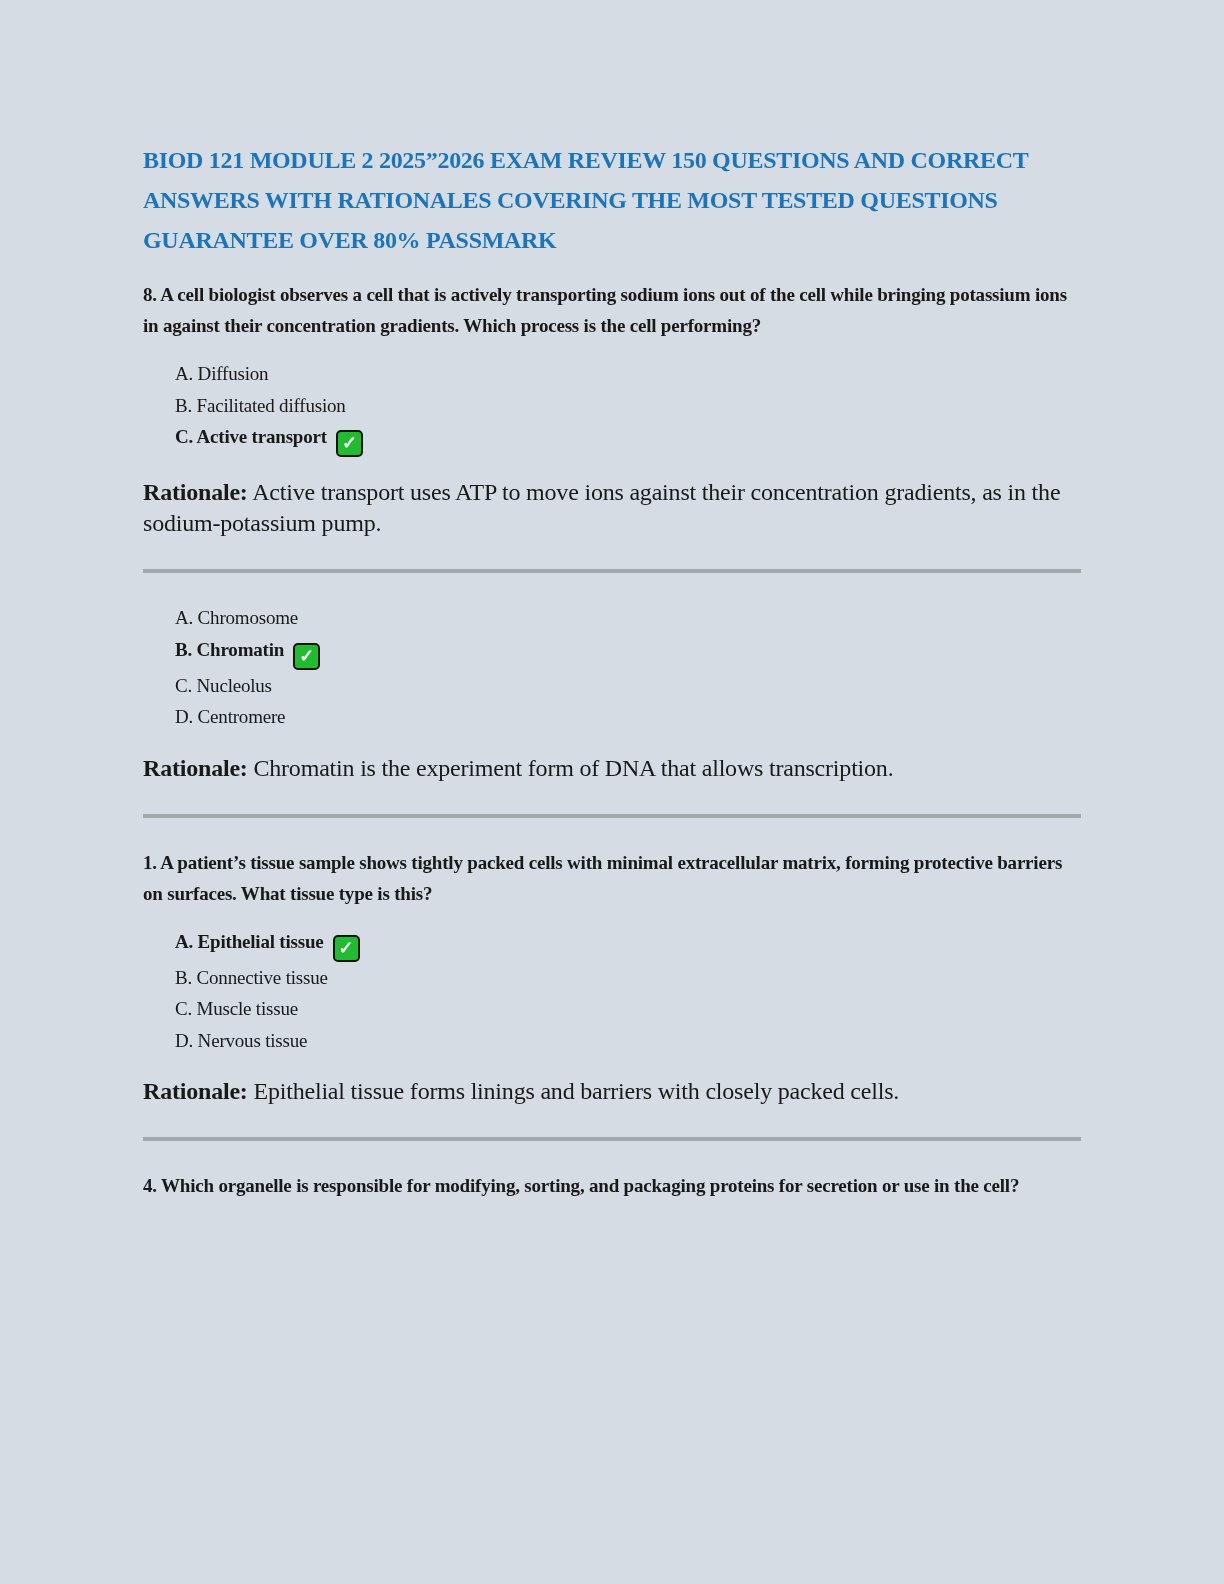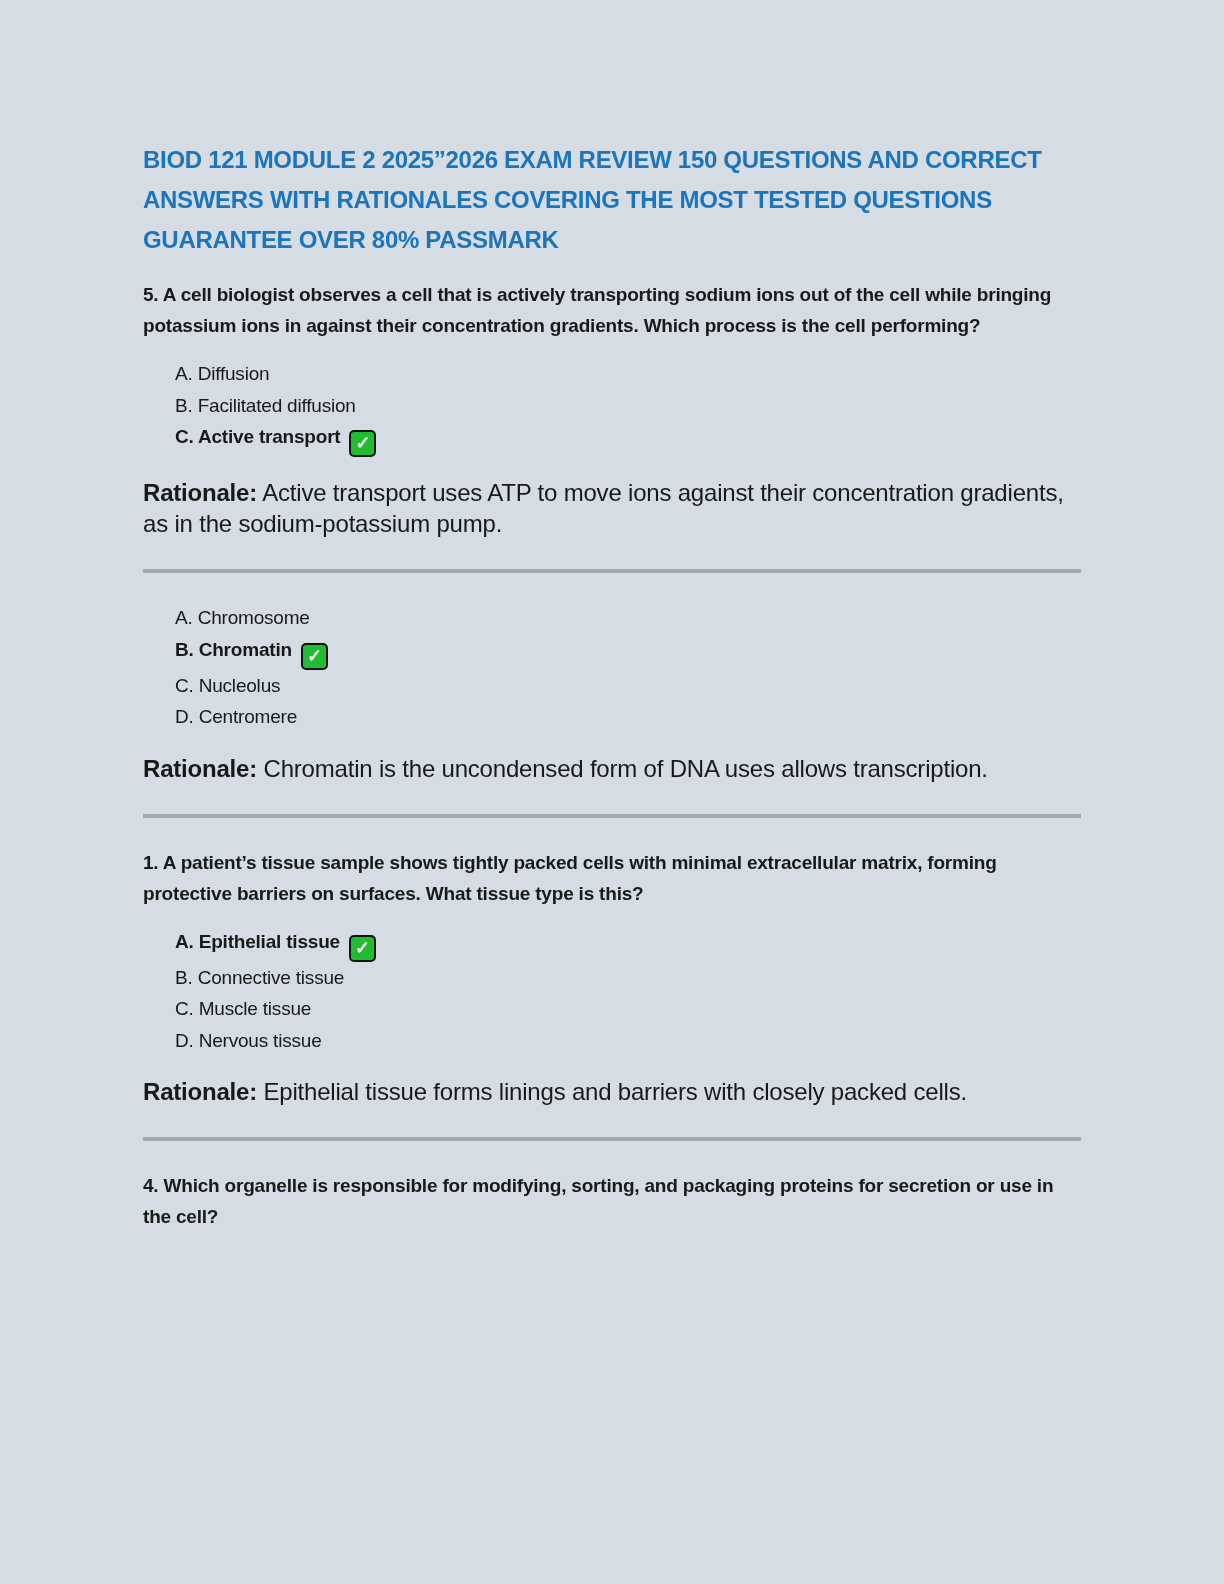--- a/index.html
+++ b/index.html
@@ -13,20 +13,21 @@
     background: #D6DCE3;
     font-family: "Liberation Sans", sans-serif;
     color: #191919;
     overflow: hidden;
   }
   .page {
     box-sizing: border-box;
     width: 1224px;
     height: 1584px;
     padding: 140px 143px 0 143px;
+    font-family: Liberation Serif, serif;
   }
   .doc-title {
     color: #1B75BC;
     font-size: 24px;
     font-weight: 700;
     line-height: 40px;
     letter-spacing: -0.3px;
     margin: 0 0 19px 0;
   }
   .question-block { margin: 0; }
@@ -79,21 +80,21 @@
   }
 </style>
 </head>
 <body>
 
 <div class="page">
 
   <h1 class="doc-title">BIOD 121 MODULE 2 2025”2026 EXAM REVIEW 150 QUESTIONS AND CORRECT ANSWERS WITH RATIONALES COVERING THE MOST TESTED QUESTIONS GUARANTEE OVER 80% PASSMARK</h1>
 
   <section class="question-block">
-    <p class="q-text">5. A cell biologist observes a cell that is actively transporting sodium ions out of the cell while bringing potassium ions in against their concentration gradients. Which process is the cell performing?</p>
+    <p class="q-text">8. A cell biologist observes a cell that is actively transporting sodium ions out of the cell while bringing potassium ions in against their concentration gradients. Which process is the cell performing?</p>
     <div class="options">
       <div class="option">
         <span>A. Diffusion</span>
       </div>
       <div class="option">
         <span>B. Facilitated diffusion</span>
       </div>
       <div class="option flag-on">
         <span>C. Active transport</span><span class="check-icon">✓</span>
       </div>
@@ -111,21 +112,21 @@
       <div class="option flag-on">
         <span>B. Chromatin</span><span class="check-icon">✓</span>
       </div>
       <div class="option">
         <span>C. Nucleolus</span>
       </div>
       <div class="option">
         <span>D. Centromere</span>
       </div>
     </div>
-    <p class="rationale"><span class="rationale-label">Rationale:</span> <span>Chromatin is the uncondensed form of DNA uses allows transcription.</span></p>
+    <p class="rationale"><span class="rationale-label">Rationale:</span> <span>Chromatin is the experiment form of DNA that allows transcription.</span></p>
   </section>
 
   <hr class="divider">
 
   <section class="question-block">
     <p class="q-text">1. A patient’s tissue sample shows tightly packed cells with minimal extracellular matrix, forming protective barriers on surfaces. What tissue type is this?</p>
     <div class="options">
       <div class="option flag-on">
         <span>A. Epithelial tissue</span><span class="check-icon">✓</span>
       </div>

